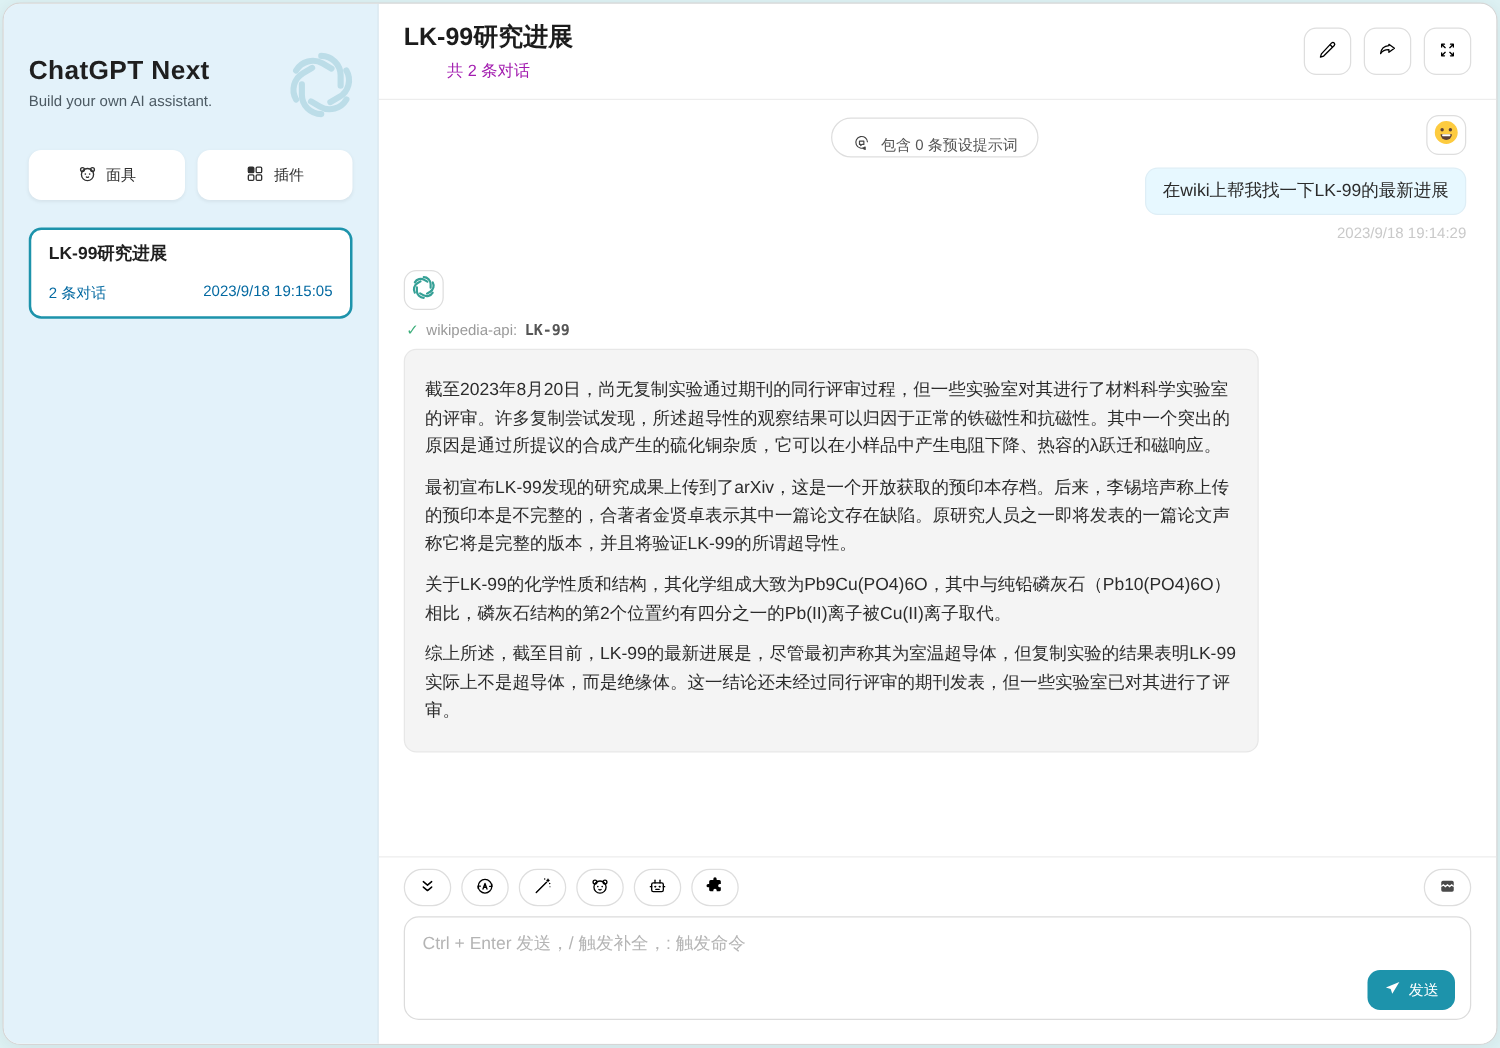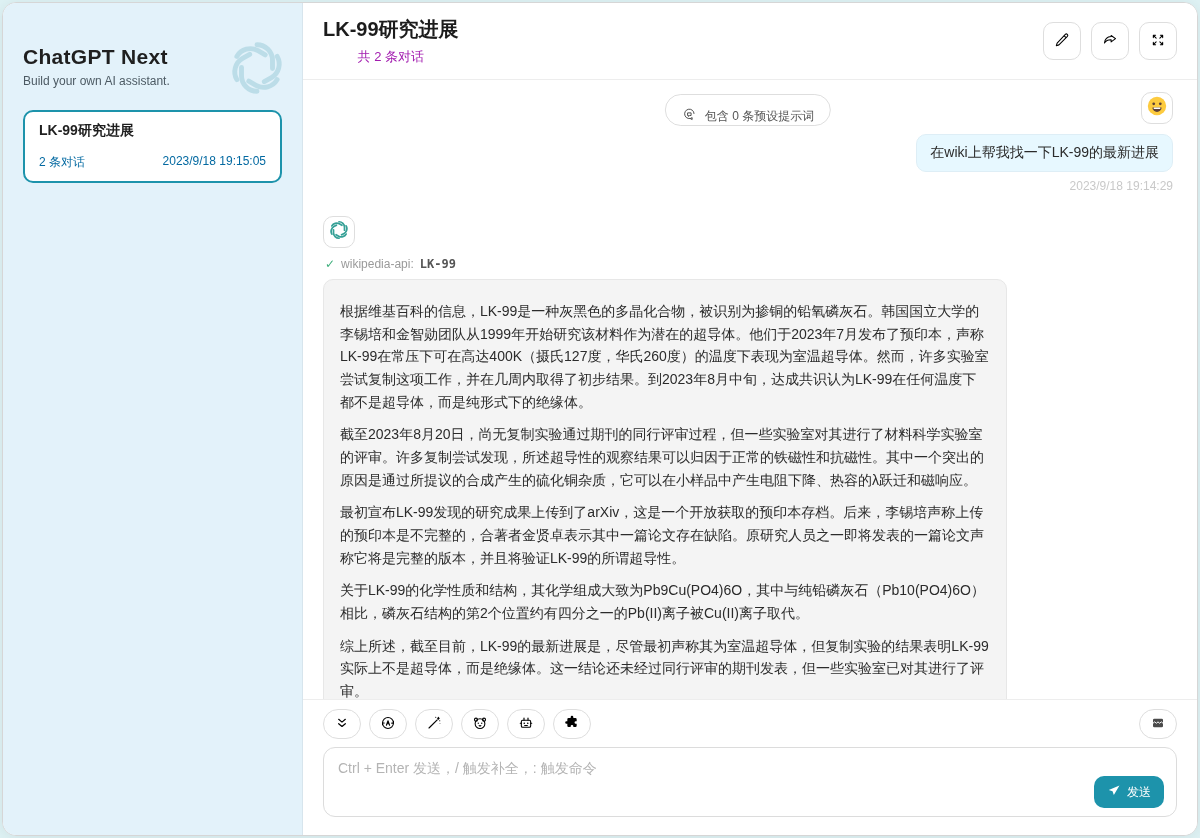--- a/index.html
+++ b/index.html
@@ -122,21 +122,21 @@
   .input-panel{border-top:1px solid #ededed;padding:9px 20px 14px;}
   .toolbar{display:flex;gap:8px;align-items:center;margin-bottom:8px;}
   .tb-btn{
     min-width:37px;height:30px;padding:0 10px;border:1px solid var(--border);cursor:pointer;
     background:#fff;border-radius:15px;display:flex;align-items:center;justify-content:center;
   }
   .tb-btn svg{width:16px;height:16px;}
   .tb-spacer{flex:1;}
   .input-box{position:relative;}
   .chat-textarea{
-    width:100%;height:70px;resize:none;outline:none;
+    width:100%;height:83px;resize:none;outline:none;
     border:1px solid #dcdcdc;border-radius:12px;
     padding:12px 14px;font-size:14px;color:#303030;font-family:inherit;
   }
   .chat-textarea::placeholder{color:#b4b4b4;}
   .send-btn{
     position:absolute;right:13px;bottom:13px;border:none;cursor:pointer;
     background:var(--primary);color:#fff;border-radius:10px;
     height:32px;padding:11px 13px;display:flex;align-items:center;gap:6px;
     font-size:12px;font-family:inherit;
   }
@@ -271,20 +271,34 @@
 
   <aside class="sidebar">
     <span class="sidebar-logo">
       <svg viewBox="0 0 24 24" width="62" height="62">
           <use href="#i-openai"></use>
         </svg>
     </span>
     <div class="sb-title">ChatGPT Next</div>
     <div class="sb-sub">Build your own AI assistant.</div>
 
+    <div class="sb-actions">
+      <button class="sb-btn">
+        <span><svg viewBox="0 0 24 24" width="16" height="16">
+              <use href="#i-mask"></use>
+            </svg></span>
+        <span>面具</span>
+      </button>
+      <button class="sb-btn">
+        <span><svg viewBox="0 0 24 24" width="16" height="16">
+              <use href="#i-grid"></use>
+            </svg></span>
+        <span>插件</span>
+      </button>
+    </div>
 
     <div class="chat-list">
       <div class="chat-item">
         <div class="chat-item-title">LK-99研究进展</div>
         <div class="chat-item-info">
           <span>2 条对话</span>
           <span>2023/9/18 19:15:05</span>
         </div>
       </div>
     </div>
@@ -343,21 +357,20 @@
           <span><svg viewBox="0 0 24 24" width="21" height="21">
                 <use href="#i-openai"></use>
               </svg></span>
         </div>
         <div class="tool-line">
           <span class="tool-check">✓</span>
           <span class="tool-label">wikipedia-api:</span>
           <span class="tool-value">LK-99</span>
         </div>
         <div class="bot-bubble">
-          <p>根据维基百科的信息，LK-99是一种灰黑色的多晶化合物，被识别为掺铜的铅氧磷灰石。韩国国立大学的李锡培和金智勋团队从1999年开始研究该材料作为潜在的超导体。他们于2023年7月发布了预印本，声称LK-99在常压下可在高达400K（摄氏127度，华氏260度）的温度下表现为室温超导体。然而，许多实验室尝试复制这项工作，并在几周内取得了初步结果。到2023年8月中旬，达成共识认为LK-99在任何温度下都不是超导体，而是纯形式下的绝缘体。</p>
           <p>截至2023年8月20日，尚无复制实验通过期刊的同行评审过程，但一些实验室对其进行了材料科学实验室的评审。许多复制尝试发现，所述超导性的观察结果可以归因于正常的铁磁性和抗磁性。其中一个突出的原因是通过所提议的合成产生的硫化铜杂质，它可以在小样品中产生电阻下降、热容的λ跃迁和磁响应。</p>
           <p>最初宣布LK-99发现的研究成果上传到了arXiv，这是一个开放获取的预印本存档。后来，李锡培声称上传的预印本是不完整的，合著者金贤卓表示其中一篇论文存在缺陷。原研究人员之一即将发表的一篇论文声称它将是完整的版本，并且将验证LK-99的所谓超导性。</p>
           <p>关于LK-99的化学性质和结构，其化学组成大致为Pb9Cu(PO4)6O，其中与纯铅磷灰石（Pb10(PO4)6O）相比，磷灰石结构的第2个位置约有四分之一的Pb(II)离子被Cu(II)离子取代。</p>
           <p>综上所述，截至目前，LK-99的最新进展是，尽管最初声称其为室温超导体，但复制实验的结果表明LK-99实际上不是超导体，而是绝缘体。这一结论还未经过同行评审的期刊发表，但一些实验室已对其进行了评审。</p>
         </div>
       </div>
 
     </section>
 
     <section class="input-panel">

